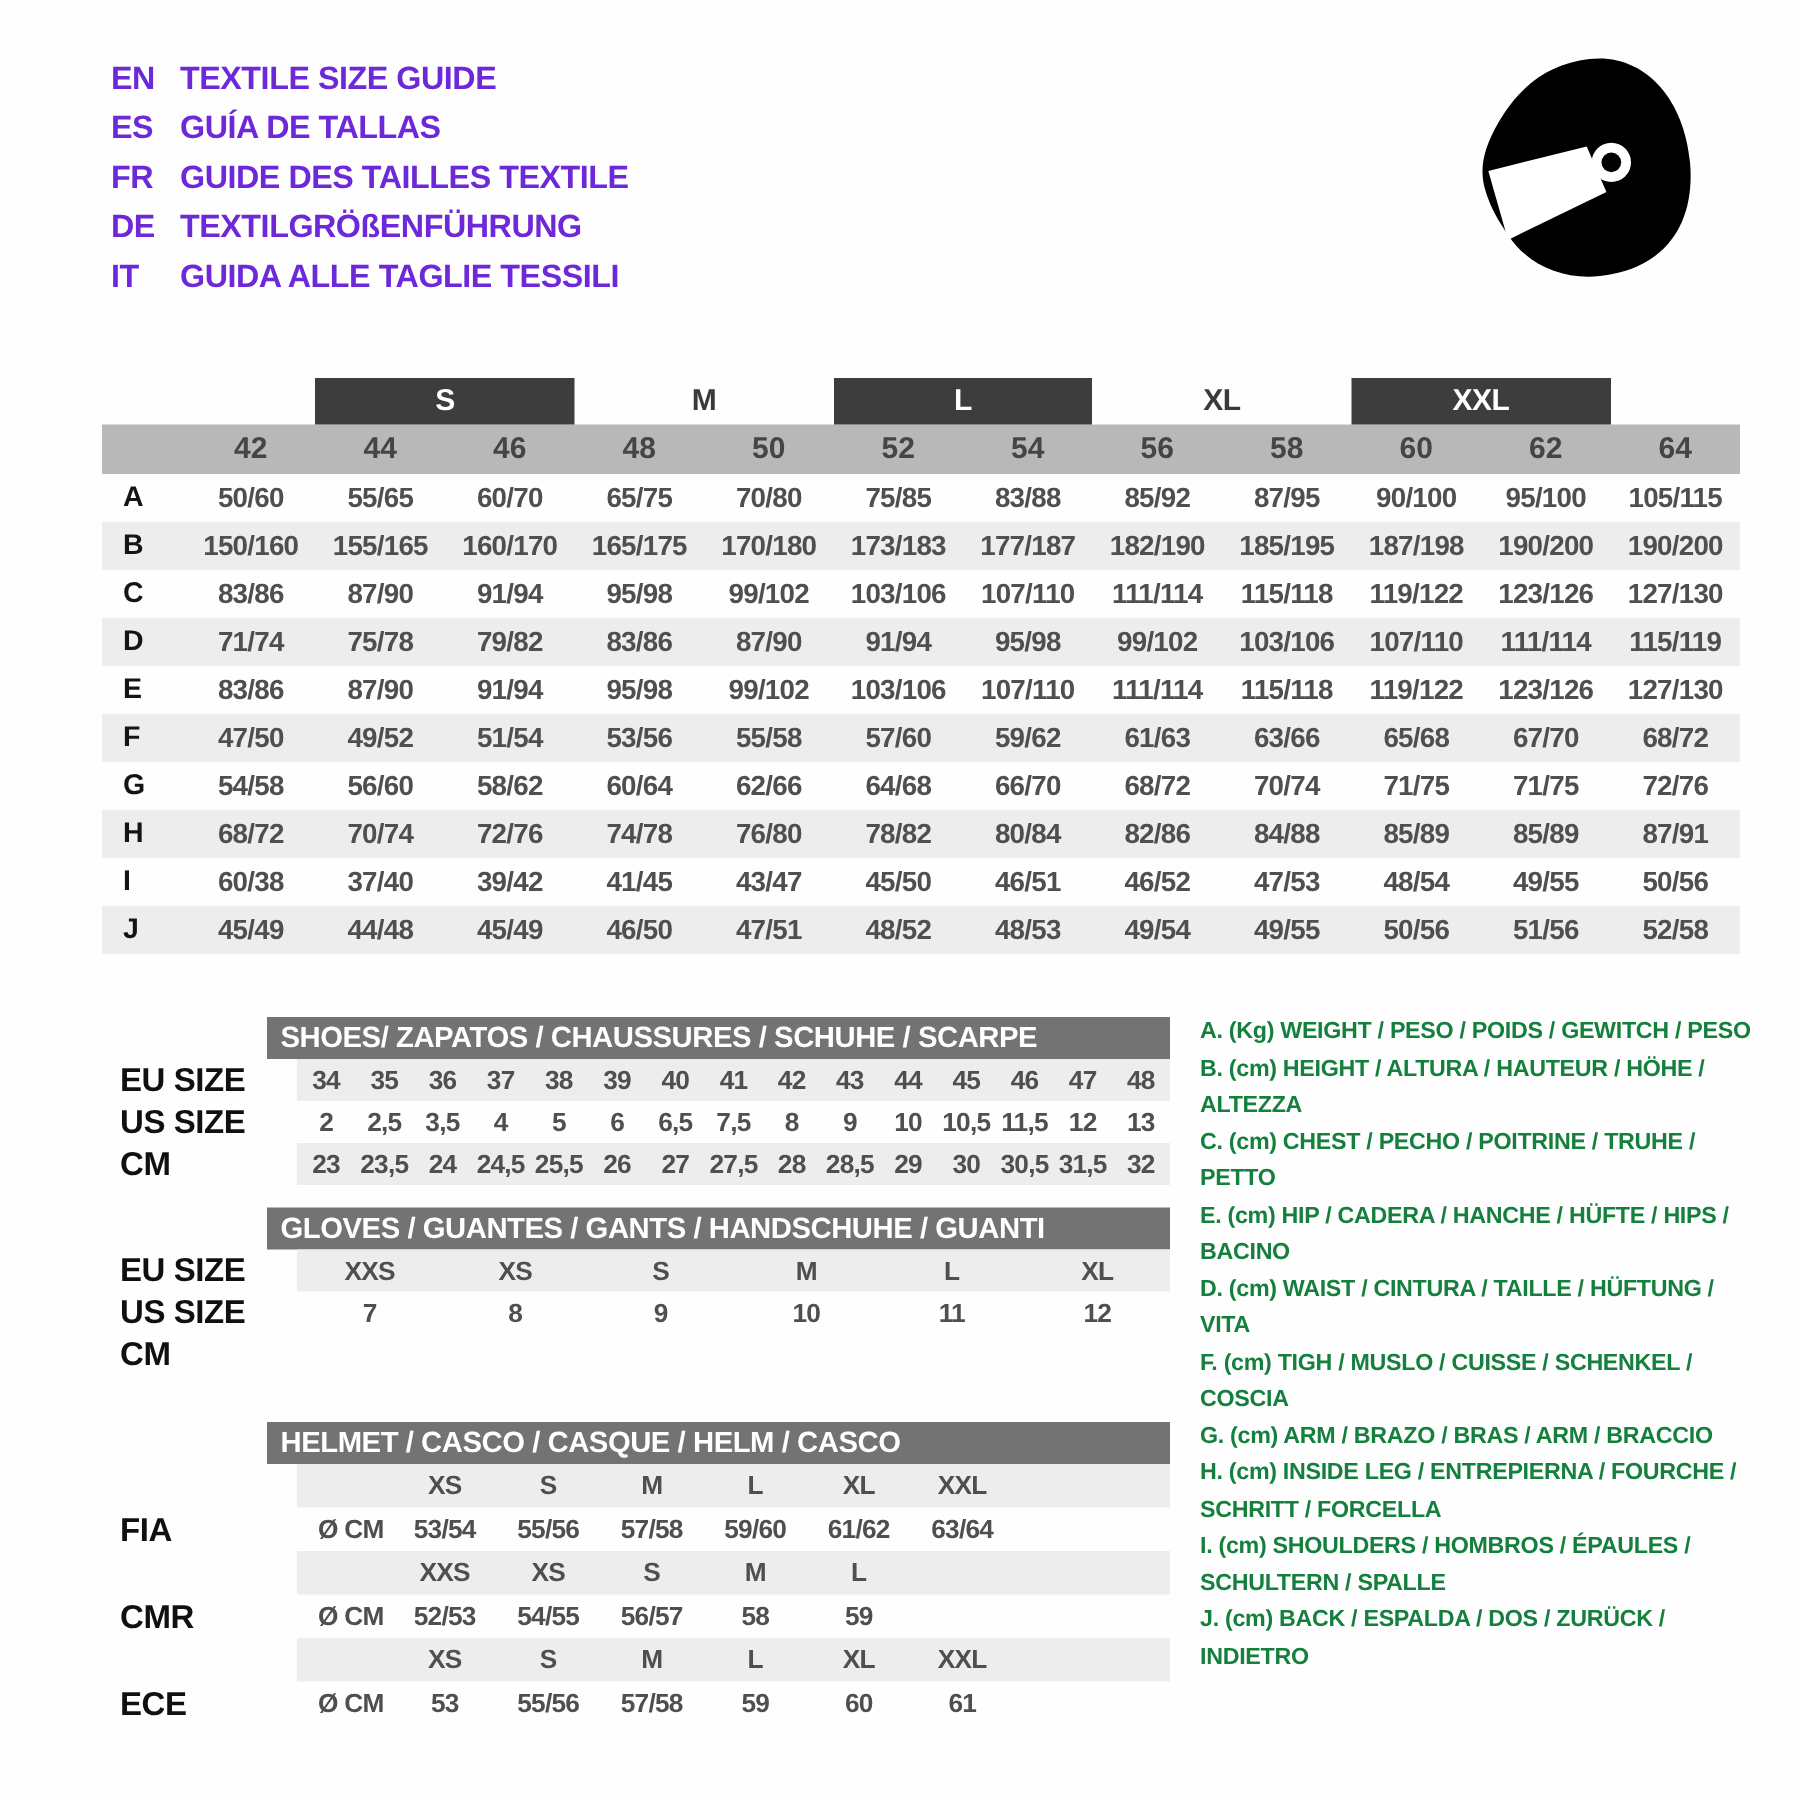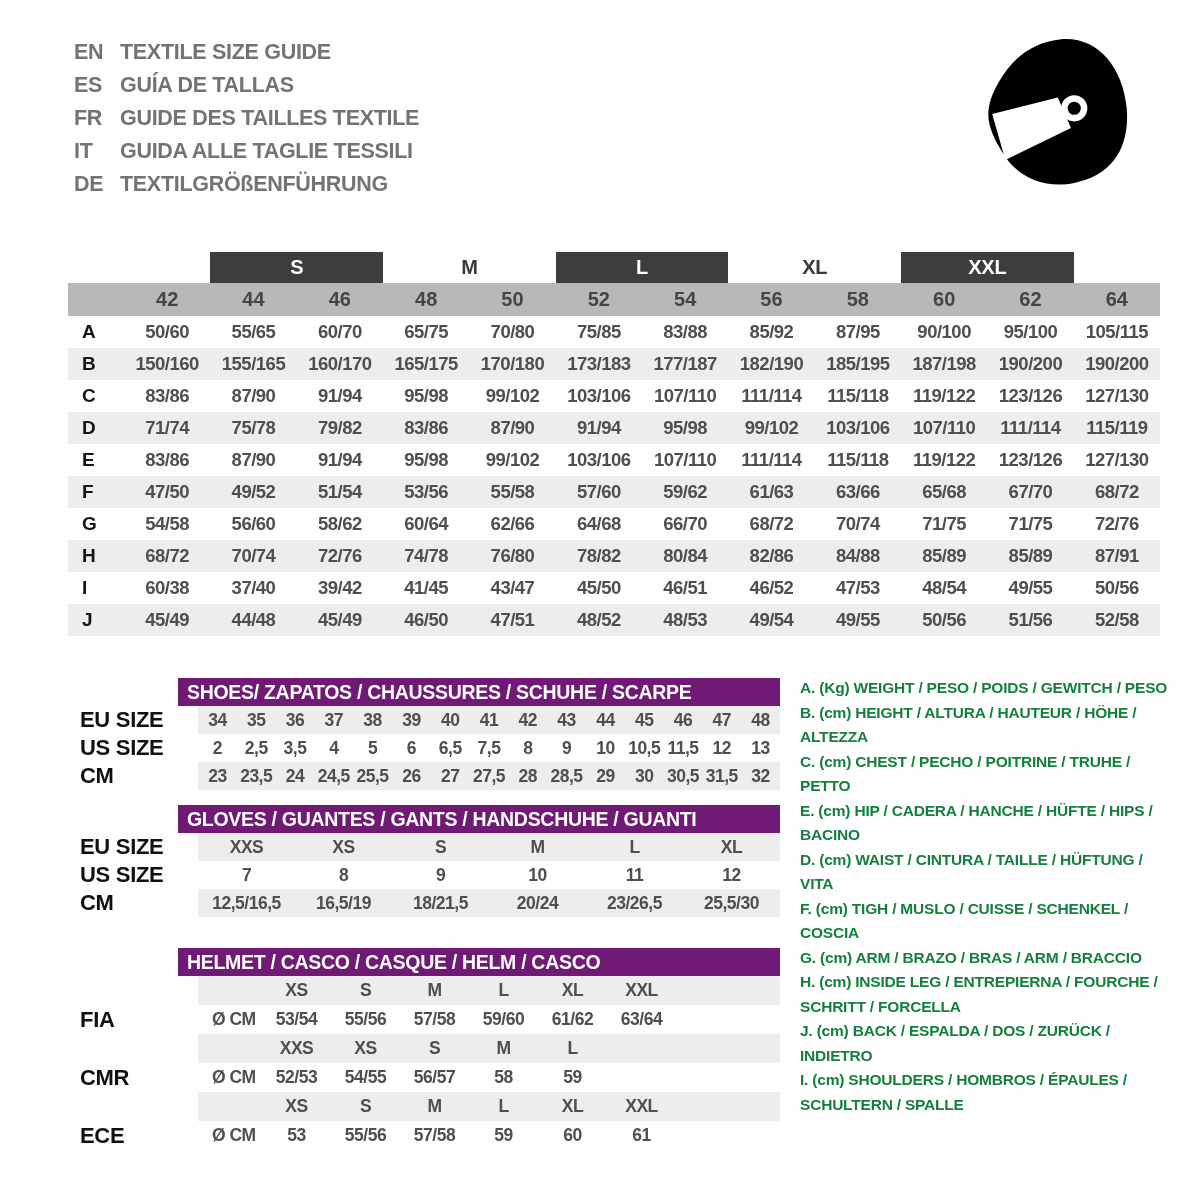--- a/index.html
+++ b/index.html
@@ -5,21 +5,21 @@
   html,body{margin:0;padding:0;}
   body{
     width:1200px;height:1200px;position:relative;background:#fefefe;
     font-family:"Liberation Sans",sans-serif;color:#1c1c1c;
     -webkit-font-smoothing:antialiased;overflow:hidden;
   }
   .abs{position:absolute;}
 
   
   .langs{left:74px;top:36px;}
-  .lang-row{display:flex;font-weight:700;font-size:21.5px;line-height:33px;color:#737373;letter-spacing:-0.3px;}
+  .lang-row{display:flex;font-weight:700;font-size:21.5px;line-height:33px;color:#6d28d9;letter-spacing:-0.3px;}
   .lang-code{width:46px;flex:0 0 46px;}
 
   
   .hicon{left:975px;top:28px;width:164px;height:172px;}
   .hicon svg{width:100%;height:100%;display:block;}
 
   
   .textile{left:68px;top:252px;width:1092px;}
   .t-grid{display:grid;grid-template-columns:56px repeat(12,1fr);}
   .t-head{height:31px;}
@@ -27,21 +27,21 @@
   .grp.boxed{background:#3d3d3d;color:#ffffff;}
   .t-band{height:33px;background:#b8b8b8;}
   .t-band .num{display:flex;align-items:center;justify-content:center;font-weight:700;font-size:20px;color:#454545;}
   .t-row{height:32px;}
   .t-row.stripe{background:#ededed;}
   .t-row .lbl{display:flex;align-items:center;padding-left:14px;font-weight:700;font-size:19px;color:#141414;}
   .t-row .val{display:flex;align-items:center;justify-content:center;font-weight:700;font-size:18.5px;color:#4f4f4f;letter-spacing:-0.5px;}
 
   
   .sub{left:80px;top:678px;width:700px;}
-  .bar{margin-left:98px;width:602px;height:28px;background:#701a75;color:#fff;
+  .bar{margin-left:98px;width:602px;height:28px;background:#737373;color:#fff;
        font-weight:700;font-size:19.5px;display:flex;align-items:center;
        padding-left:9px;letter-spacing:-0.3px;box-sizing:border-box;}
   .s-row{display:flex;height:28px;}
   .s-lbl{width:98px;flex:0 0 98px;display:flex;align-items:center;font-weight:700;font-size:22px;color:#101010;letter-spacing:-0.3px;}
   .s-content{width:602px;display:grid;margin-left:20px;}
   .s-content.stripe{background:#ededed;}
   .cell{display:flex;align-items:center;justify-content:center;font-weight:700;font-size:17.5px;color:#4f4f4f;letter-spacing:-0.5px;}
   .cols15{grid-template-columns:repeat(15,1fr);}
   .cols6{grid-template-columns:repeat(6,1fr);}
   .helmet-cols{grid-template-columns:64px repeat(6,69px) 1fr;}
@@ -64,26 +64,26 @@
     </div>
     <div class="lang-row">
       <div class="lang-code">ES</div>
       <div class="lang-title">GUÍA DE TALLAS</div>
     </div>
     <div class="lang-row">
       <div class="lang-code">FR</div>
       <div class="lang-title">GUIDE DES TAILLES TEXTILE</div>
     </div>
     <div class="lang-row">
+      <div class="lang-code">DE</div>
+      <div class="lang-title">TEXTILGRÖßENFÜHRUNG</div>
+    </div>
+    <div class="lang-row">
       <div class="lang-code">IT</div>
       <div class="lang-title">GUIDA ALLE TAGLIE TESSILI</div>
-    </div>
-    <div class="lang-row">
-      <div class="lang-code">DE</div>
-      <div class="lang-title">TEXTILGRÖßENFÜHRUNG</div>
     </div>
   </div>
 
 <div class="abs hicon">
   <svg viewBox="0 0 200 200" aria-hidden="true">
     <path d="M103 9 C147 4 180 40 185 93 C189 140 168 175 121 184
              C86 191 54 178 37 152 C29 140 23 130 19 117
              C13 99 17 82 29 61 C46 31 70 13 103 9 Z" fill="#000"></path>
     <polygon points="21,100 101,80 117,117 37,156" fill="#fff"></polygon>
     <circle cx="121" cy="93" r="16" fill="#fff"></circle>
@@ -352,28 +352,20 @@
             <div class="cell">7</div>
             <div class="cell">8</div>
             <div class="cell">9</div>
             <div class="cell">10</div>
             <div class="cell">11</div>
             <div class="cell">12</div>
           </div>
         </div>
         <div class="s-row">
           <div class="s-lbl">CM</div>
-          <div class="s-content cols6 stripe">
-            <div class="cell">12,5/16,5</div>
-            <div class="cell">16,5/19</div>
-            <div class="cell">18/21,5</div>
-            <div class="cell">20/24</div>
-            <div class="cell">23/26,5</div>
-            <div class="cell">25,5/30</div>
-          </div>
         </div>
       </div>
   </div>
   <div class="gap-helmet">
     <div class="bar">HELMET / CASCO / CASQUE / HELM / CASCO</div>
     <div>
         <div class="s-row h-row">
           <div class="s-lbl"></div>
           <div class="s-content helmet-cols stripe">
             <div class="cell prefix-cell"></div>
@@ -457,15 +449,15 @@
 
 <div class="abs legend">
     <div class="legend-entry">A. (Kg) WEIGHT / PESO / POIDS / GEWITCH / PESO</div>
     <div class="legend-entry">B. (cm) HEIGHT / ALTURA / HAUTEUR / HÖHE / ALTEZZA</div>
     <div class="legend-entry">C. (cm) CHEST / PECHO / POITRINE / TRUHE / PETTO</div>
     <div class="legend-entry">E. (cm) HIP / CADERA / HANCHE / HÜFTE / HIPS / BACINO</div>
     <div class="legend-entry">D. (cm) WAIST / CINTURA / TAILLE / HÜFTUNG / VITA</div>
     <div class="legend-entry">F. (cm) TIGH / MUSLO / CUISSE / SCHENKEL / COSCIA</div>
     <div class="legend-entry">G. (cm) ARM / BRAZO / BRAS / ARM / BRACCIO</div>
     <div class="legend-entry">H. (cm) INSIDE LEG / ENTREPIERNA / FOURCHE / SCHRITT / FORCELLA</div>
+    <div class="legend-entry">I. (cm) SHOULDERS / HOMBROS / ÉPAULES / SCHULTERN / SPALLE</div>
     <div class="legend-entry">J. (cm) BACK / ESPALDA / DOS / ZURÜCK / INDIETRO</div>
-    <div class="legend-entry">I. (cm) SHOULDERS / HOMBROS / ÉPAULES / SCHULTERN / SPALLE</div>
   </div>
 
 </body></html>

